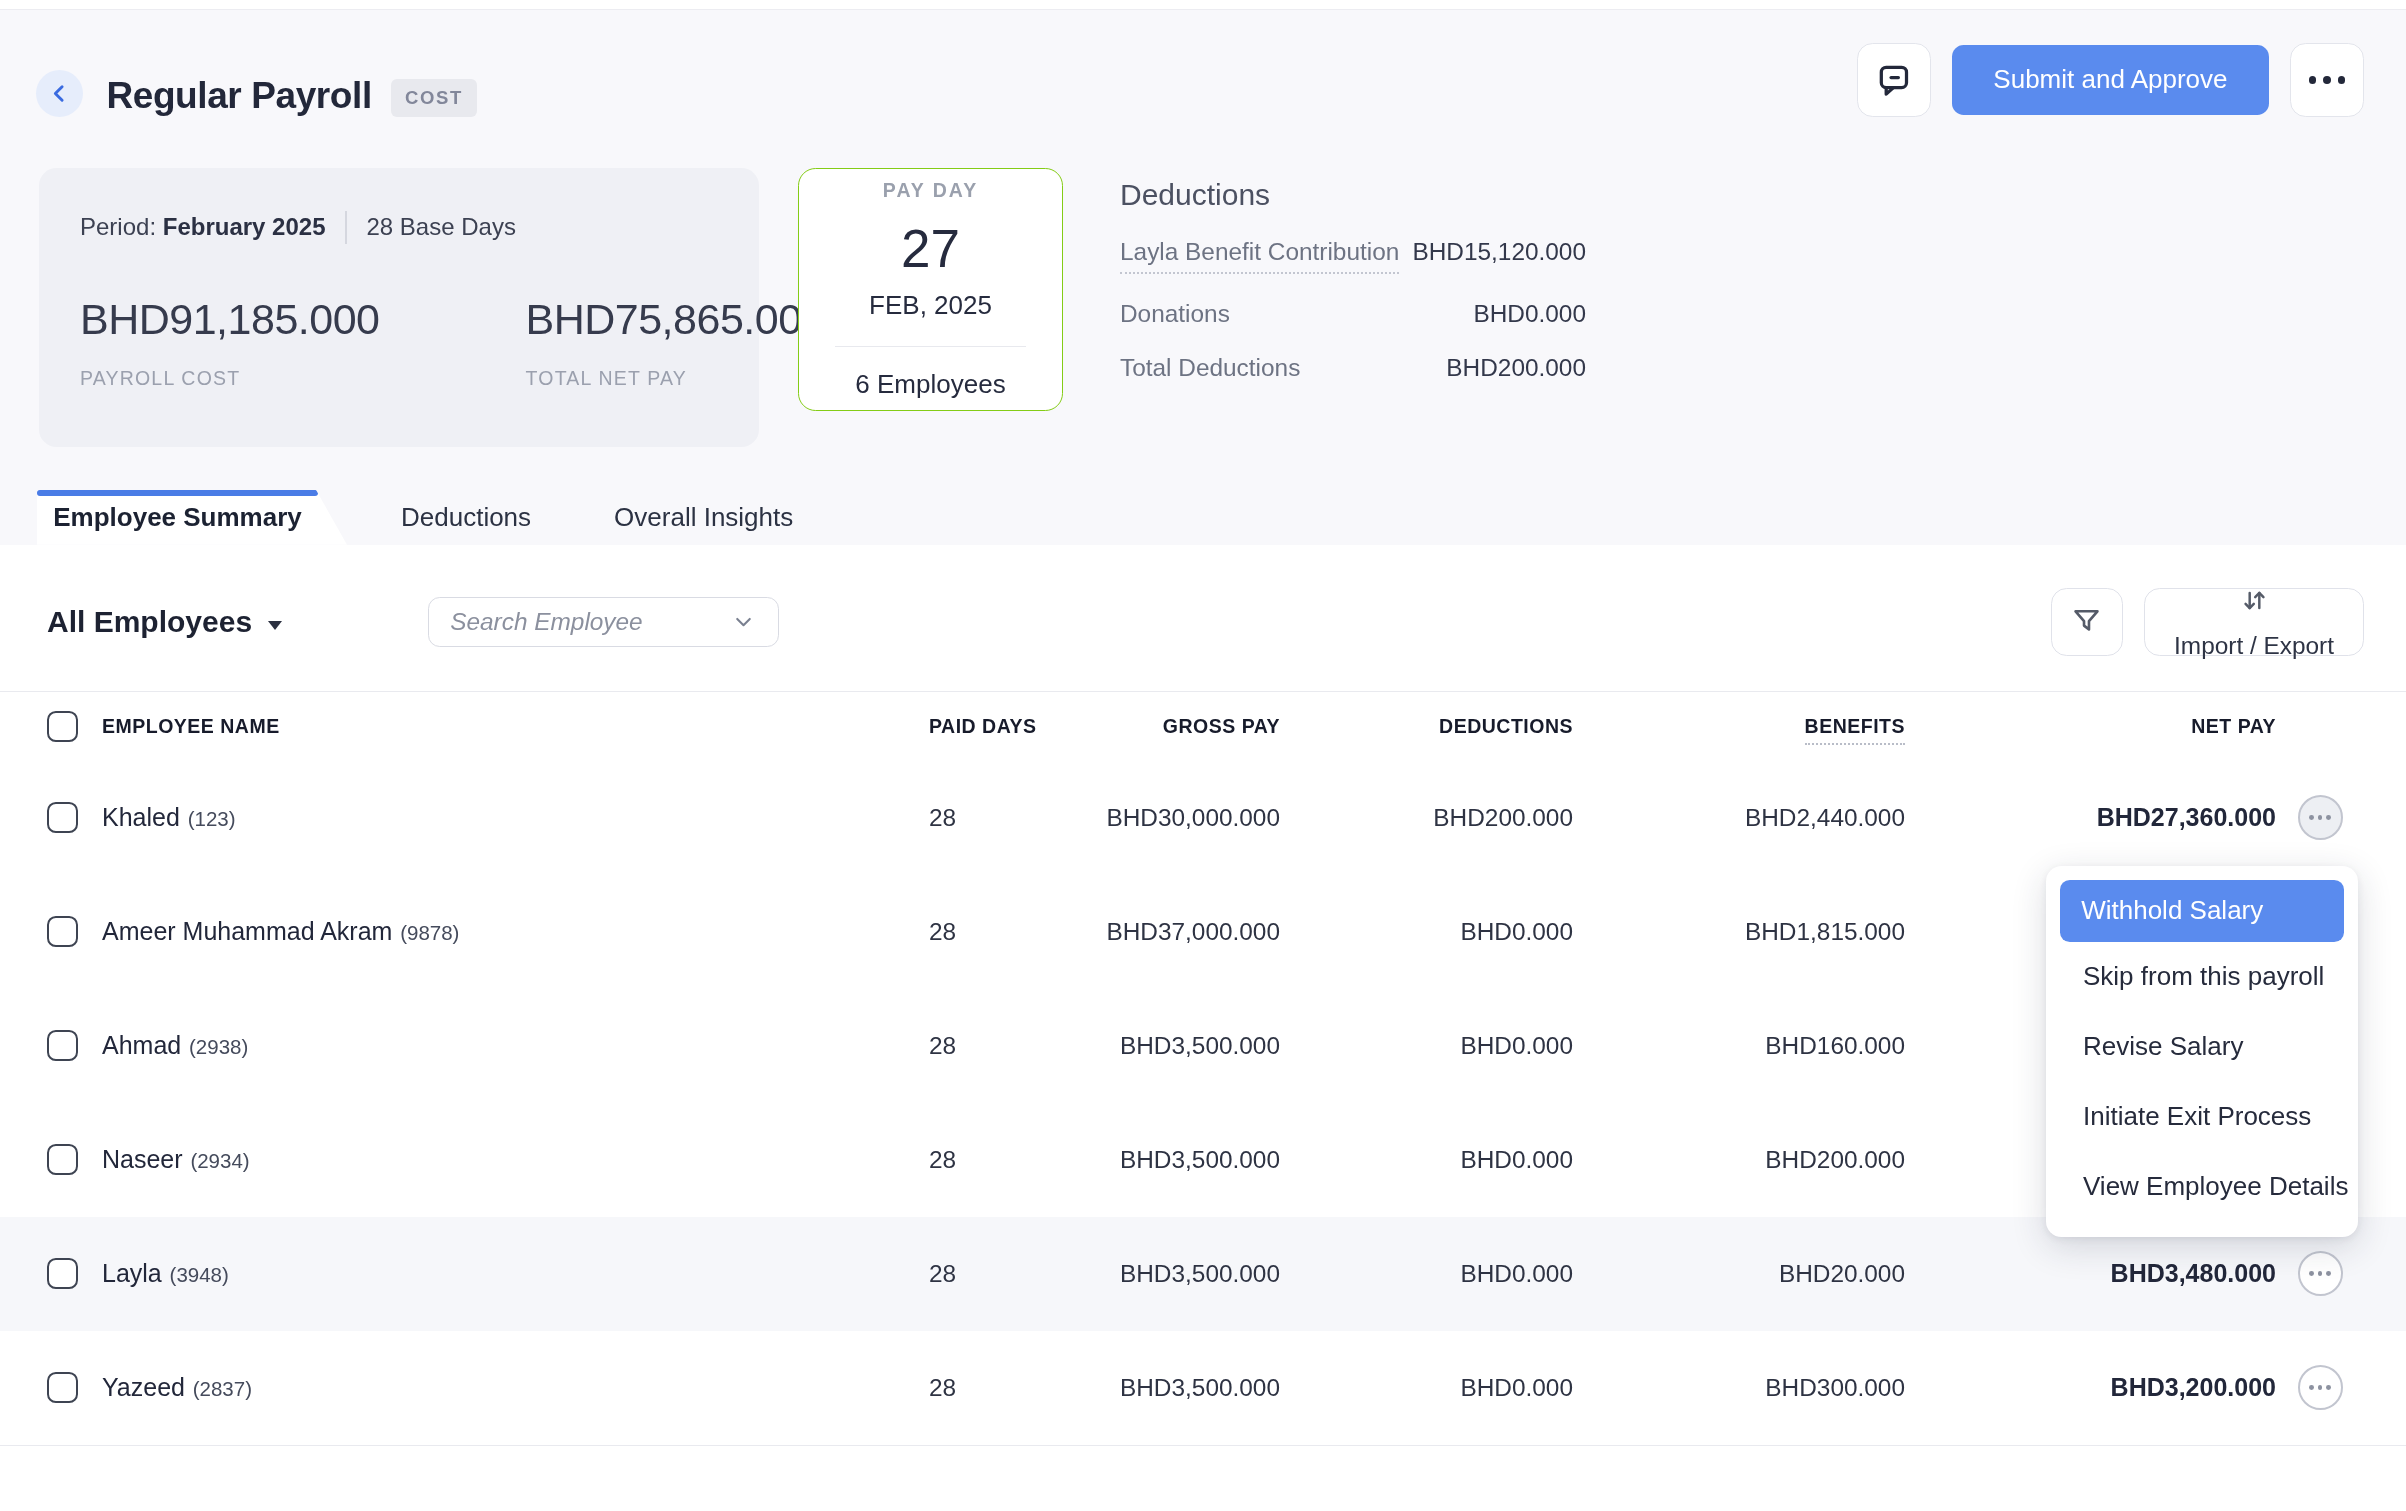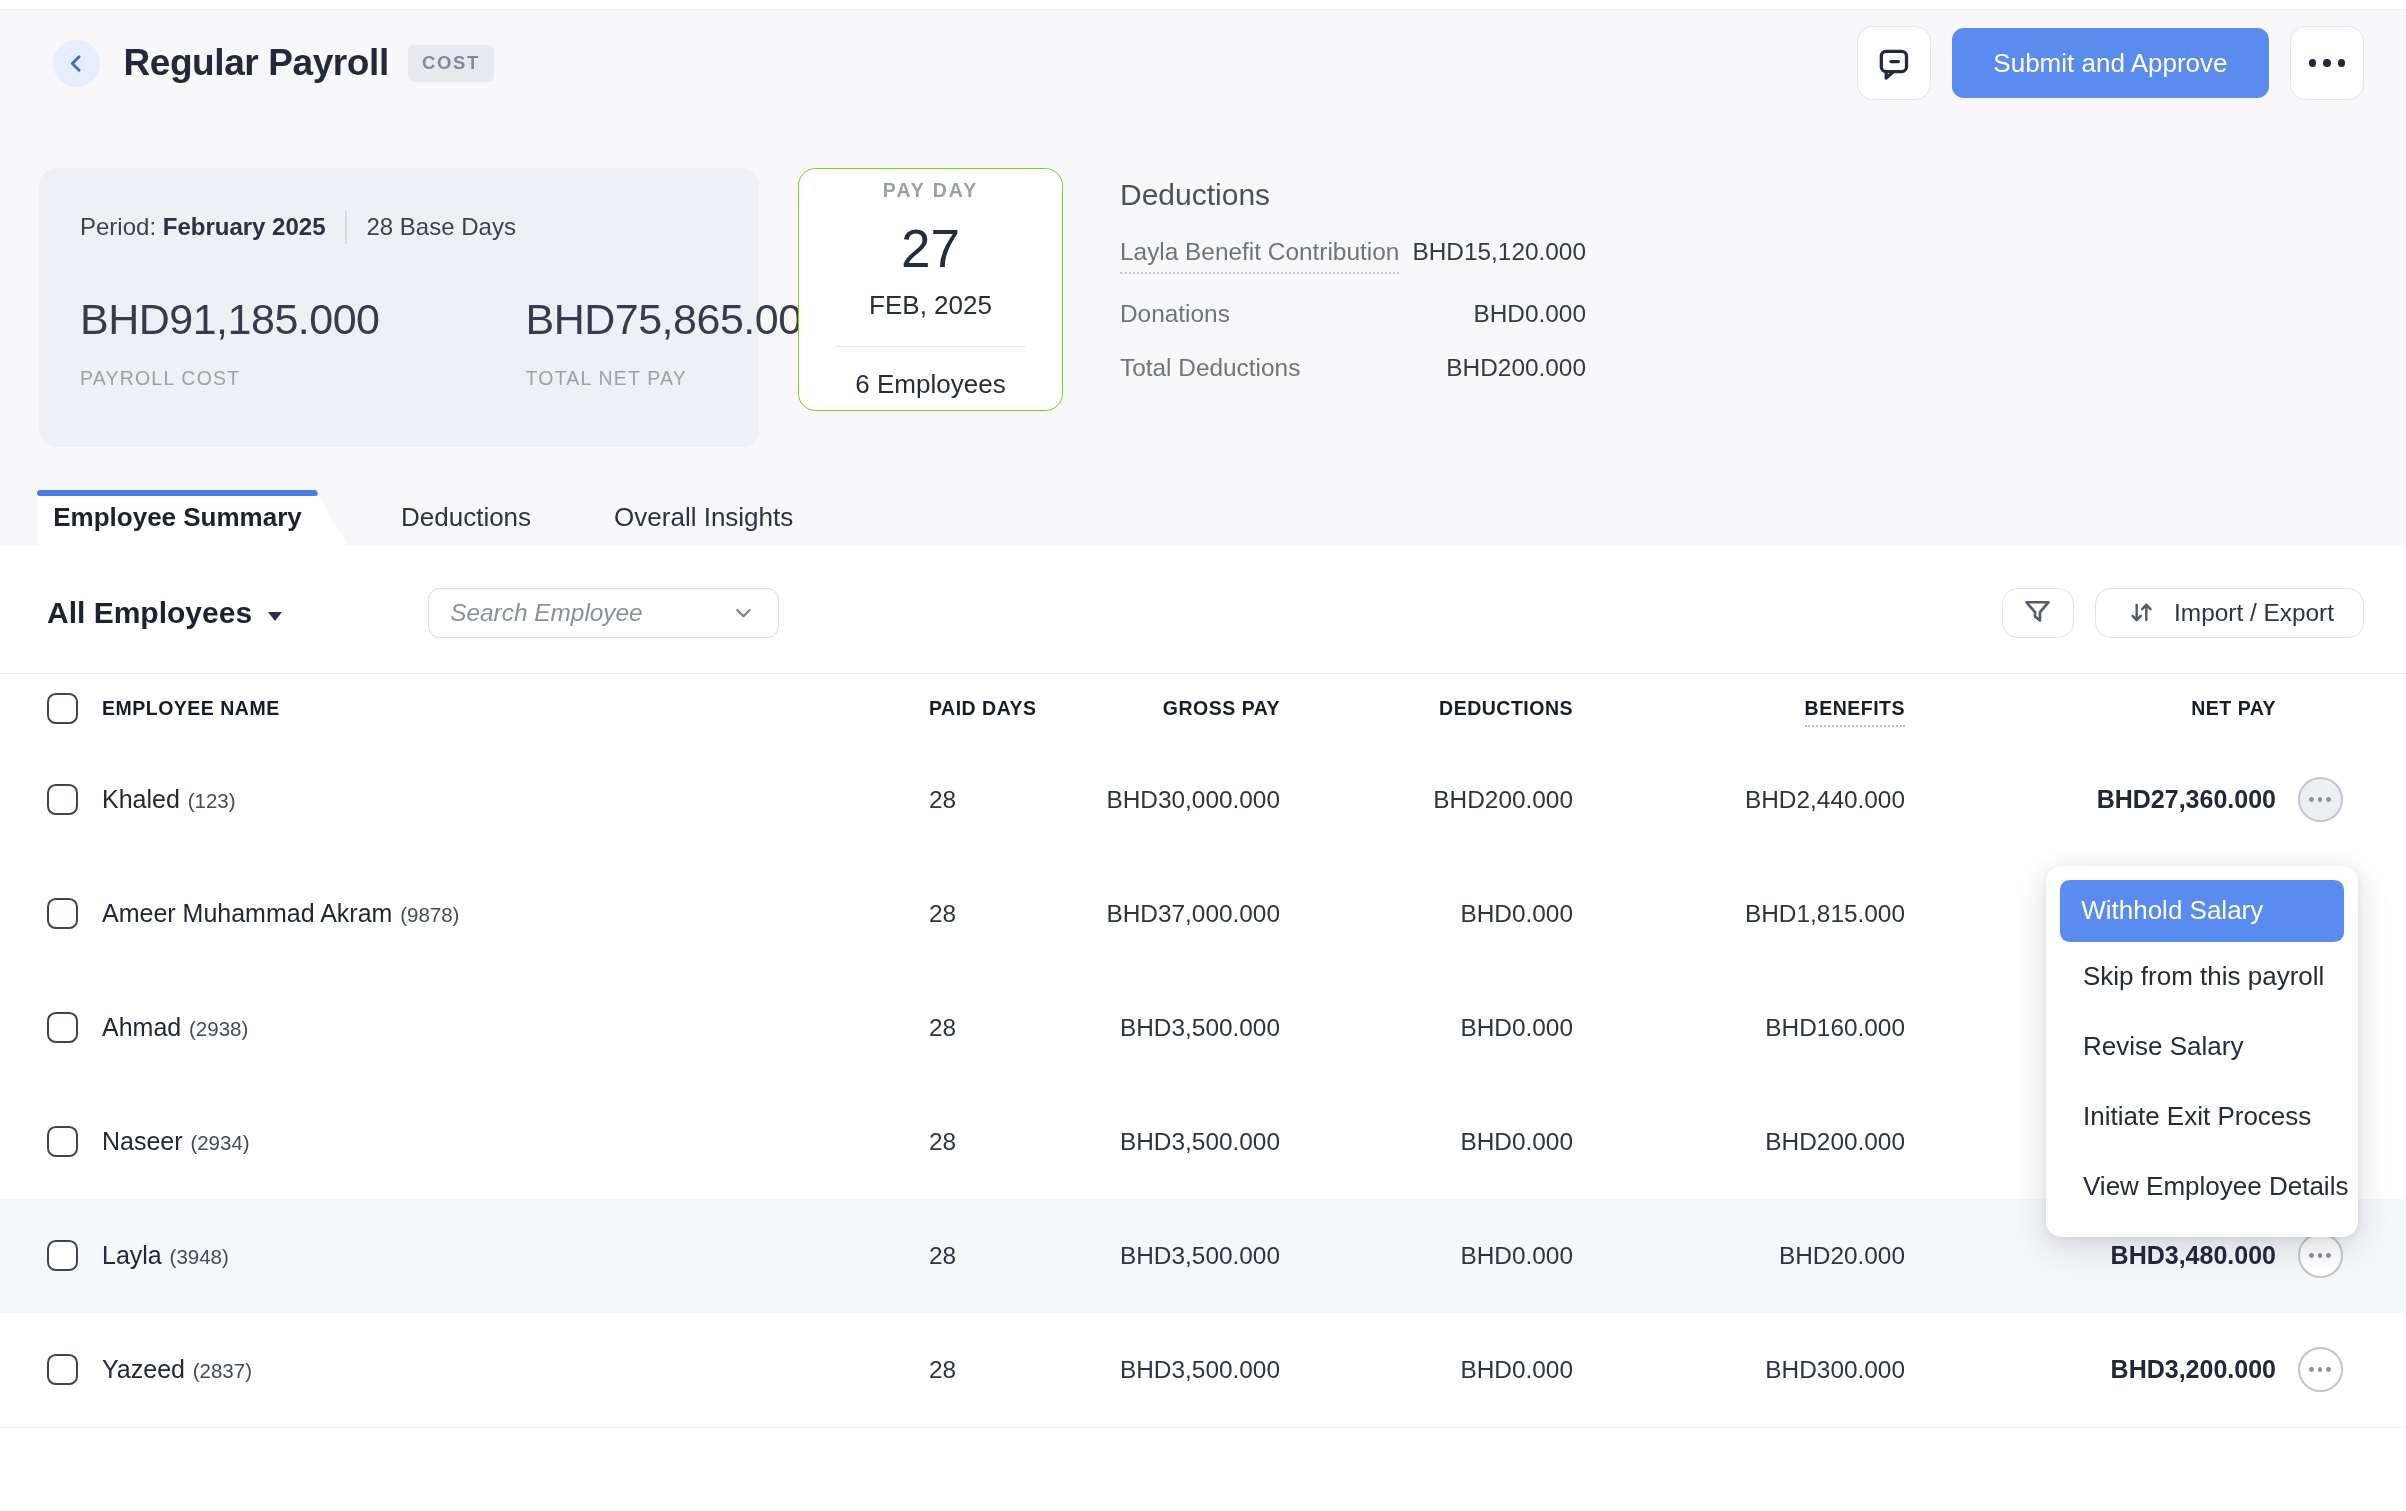--- a/index.html
+++ b/index.html
@@ -4,21 +4,21 @@
 <style>
   * { box-sizing: border-box; margin: 0; padding: 0; }
   html,body { background:#fff; }
   body { font-family: "Liberation Sans", "DejaVu Sans", sans-serif; color:#23283a; }
   .page { position:relative; width:2407px; height:1512px; background:#fff; overflow:hidden; }
 
   
   .top { background:#f8f8fb; }
   .chrome-strip { height:9.8px; background:#fff; border-bottom:1px solid #ececf1; }
 
-  .topbar { display:flex; align-items:center; height:107px; padding:0 43px 0 53px; }
+  .topbar { display:flex; align-items:flex-end; height:107px; padding:0 43px 0 36px; }
   .back-btn { width:47px; height:47px; border-radius:50%; background:#e6edfb; display:flex; align-items:center; justify-content:center; cursor:pointer; flex:none; }
   .page-title { font-size:37px; font-weight:600; color:#23283a; margin-left:23.4px; letter-spacing:-0.4px; }
   .badge { margin-left:19.5px; background:#e8e9ee; color:#82879a; font-size:18.5px; font-weight:600; letter-spacing:1.6px; padding:7.8px 13.7px; border-radius:5.9px; }
   .topbar-right { margin-left:auto; display:flex; align-items:center; gap:21.5px; }
   .icon-btn { width:74px; height:74px; background:#fff; border:1px solid #e3e5ec; border-radius:15.6px; display:flex; align-items:center; justify-content:center; cursor:pointer; }
   .primary-btn { height:70px; padding:0 41px; background:#5a8bee; color:#fff; border:none; border-radius:11.7px; font-size:26px; font-family:inherit; cursor:pointer; }
   .more-dots { display:flex; gap:6.8px; }
   .more-dots i { width:7.8px; height:7.8px; border-radius:50%; background:#23283a; }
 
   
@@ -51,21 +51,21 @@
   .tab-active::before { content:""; position:absolute; top:0; left:0; width:281px; height:5.9px; background:#4a7ce6; border-radius:2.9px; }
   .tab { height:55px; display:flex; align-items:center; padding:0 29px; margin-left:25px; font-size:26px; color:#2c3243; cursor:pointer; }
 
   
   .content { background:#fff; }
   .toolbar { display:flex; align-items:center; margin:43px 43px 0 47px; }
   .all-emp { display:flex; align-items:center; gap:15.6px; font-size:30px; font-weight:700; color:#1d2232; cursor:pointer; }
   .caret-down { width:0; height:0; border-left:7.8px solid transparent; border-right:7.8px solid transparent; border-top:9.8px solid #2b3040; margin-top:7.8px; }
   .search-select { margin-left:146px; width:351px; height:50px; border:1px solid #d9dbe3; border-radius:11.7px; background:#fff; display:flex; align-items:center; justify-content:space-between; padding:0 21.5px; font-size:24.4px; color:#8b909e; cursor:pointer;font-style:italic; }
   .toolbar-right { margin-left:auto; display:flex; gap:21.5px; }
-  .tool-btn { height:50px; background:#fff; border:1px solid #e0e2ea; border-radius:15.6px; display:flex; align-items:center; justify-content:center; cursor:pointer; }
+  .tool-btn { height:68px; background:#fff; border:1px solid #e0e2ea; border-radius:15.6px; display:flex; align-items:center; justify-content:center; cursor:pointer;flex-direction:column; }
   .filter-btn { width:72px; }
   .impexp-btn { padding:0 29px; gap:15.6px; font-size:24.4px; color:#2e3445; }
 
   
   .grid { display:grid; grid-template-columns:47px 55px 1fr 244px 322px 293px 332px 371px 88px 43px; align-items:center; }
   .thead { height:70px; border-top:1px solid #e9eaef; margin-top:35px; font-size:19.5px; font-weight:700; color:#171b2b; letter-spacing:0.5px; white-space:nowrap; }
   .th-right { text-align:right; }
   .c-paid { text-align:left; padding-left:215px; white-space:nowrap; }
   .dot-u { border-bottom:2px dotted #b9bdc8; padding-bottom:5.9px; }
   .checkbox { display:block; width:31px; height:31px; border:2.4px solid #3e4452; border-radius:8.8px; background:#fff; cursor:pointer; }

